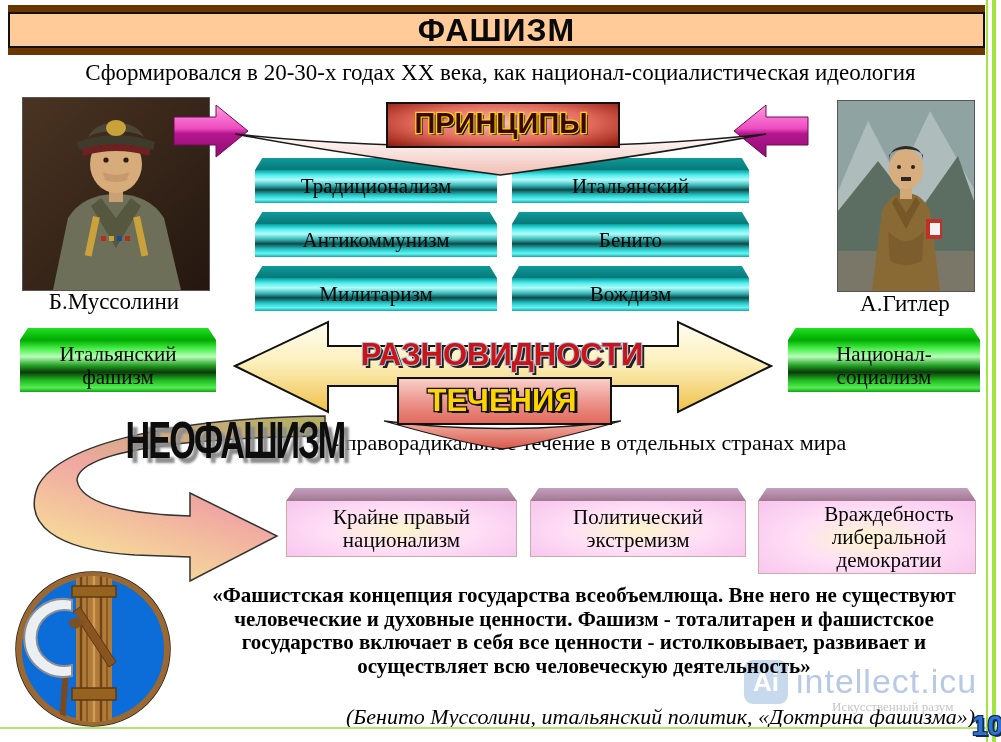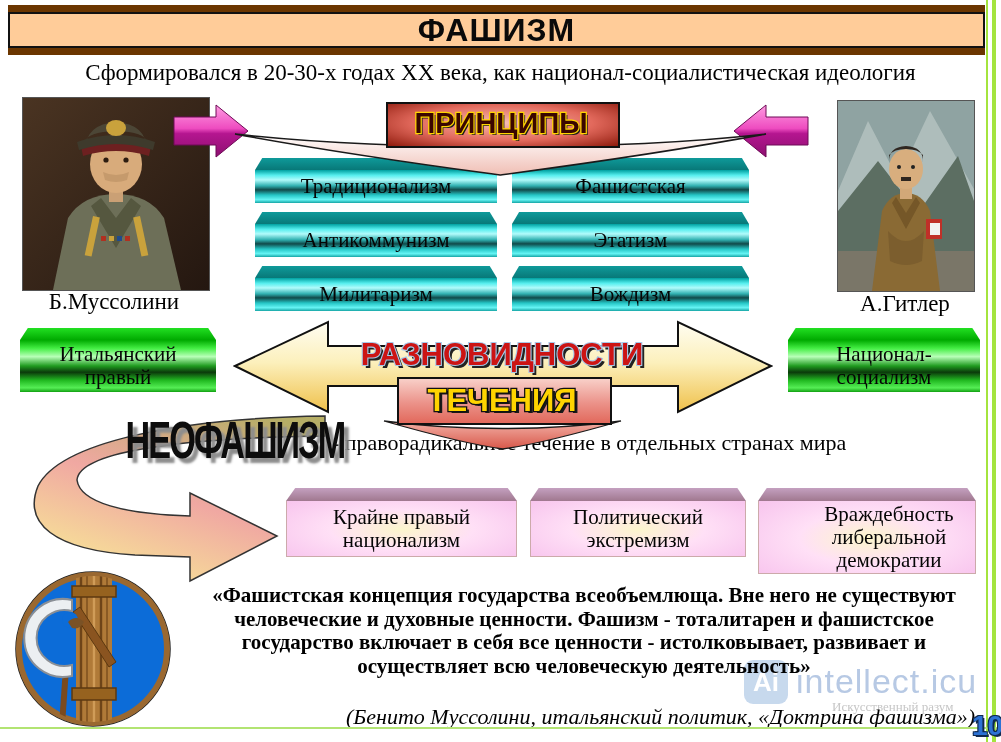--- a/index.html
+++ b/index.html
@@ -175,29 +175,29 @@
     <text x="117" y="33" text-anchor="middle" font-family="Liberation Sans, sans-serif" font-weight="bold" font-size="29" fill="#1a1a1a">ПРИНЦИПЫ</text>
     <text x="115" y="31" text-anchor="middle" font-family="Liberation Sans, sans-serif" font-weight="bold" font-size="29" fill="#3a0600" stroke="#ffd400" stroke-width="2.4" paint-order="stroke">ПРИНЦИПЫ</text>
   </svg>
 
   <div class="box3d teal" style="left:255px;top:158px;width:242px;">
     <div class="topface"></div>
     <div class="front">Традиционализм</div>
   </div>
   <div class="box3d teal" style="left:512px;top:158px;width:237px;">
     <div class="topface"></div>
-    <div class="front">Фашистская</div>
+    <div class="front">Итальянский</div>
   </div>
   <div class="box3d teal" style="left:255px;top:212px;width:242px;">
     <div class="topface"></div>
     <div class="front">Антикоммунизм</div>
   </div>
   <div class="box3d teal" style="left:512px;top:212px;width:237px;">
     <div class="topface"></div>
-    <div class="front">Этатизм</div>
+    <div class="front">Бенито</div>
   </div>
   <div class="box3d teal" style="left:255px;top:266px;width:242px;">
     <div class="topface"></div>
     <div class="front">Милитаризм</div>
   </div>
   <div class="box3d teal" style="left:512px;top:266px;width:237px;">
     <div class="topface"></div>
     <div class="front">Вождизм</div>
   </div>
 
@@ -227,21 +227,21 @@
       <stop offset="0" stop-color="#f3b2a8"></stop>
           <stop offset="1" stop-color="#d8584a"></stop>
     </linearGradient>
       </defs>
     <path d="M 4 2 C 80 12, 165 12, 241 2 C 185 18, 145 27, 123 30 C 100 27, 60 18, 4 2 Z" fill="url(#rw)" stroke="#1a1a1a" stroke-width="1.3"></path>
   </svg>
 
   <div class="box3d green" style="left:20px;top:328px;width:196px;z-index:2;">
     <div class="topface"></div>
     <div class="front">
-      <span style="width:135px;">Итальянский правый</span>
+      <span style="width:135px;">Итальянский фашизм</span>
     </div>
   </div>
   <div class="box3d green" style="left:788px;top:328px;width:192px;z-index:2;">
     <div class="topface"></div>
     <div class="front">
       <span style="width:120px;">Национал-социализм</span>
     </div>
   </div>
 
   <svg class="abs" style="left:5px;top:408px;" width="330" height="180" viewBox="0 0 330 180">

